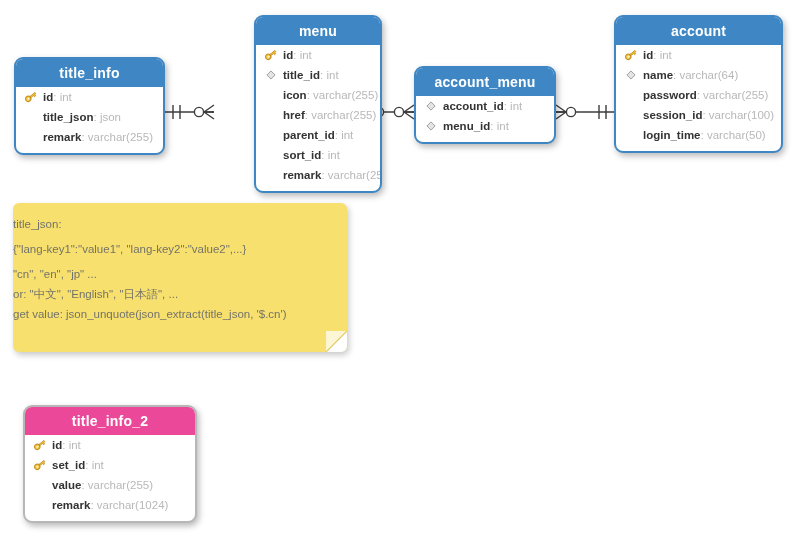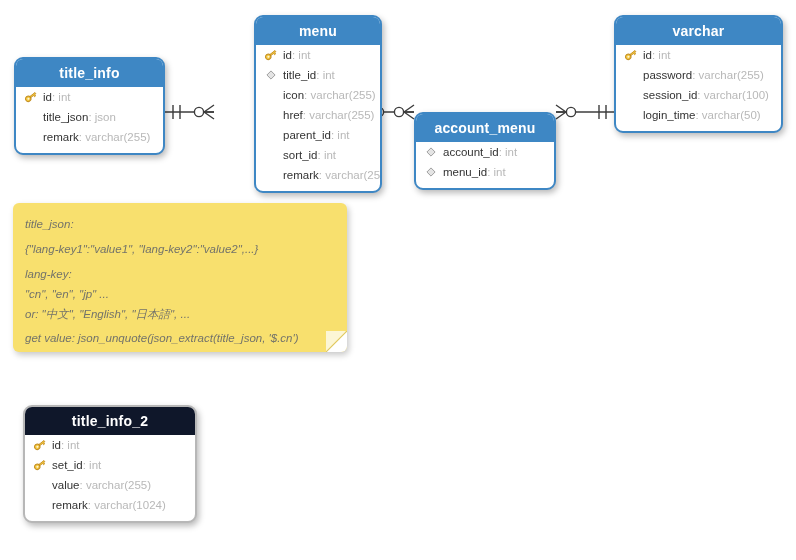--- a/index.html
+++ b/index.html
@@ -27,50 +27,49 @@
   .db-table.gray { border-color: #b7b7b7; }
   .table-header {
     height: 28px;
     display: flex; align-items: center; justify-content: center;
     background: var(--blue);
     color: #ffffff;
     font-size: 14px;
     font-weight: bold;
     letter-spacing: 0.2px;
   }
-  .db-table.gray .table-header { background: #0f172a; }
+  .db-table.gray .table-header { background: #ec4899; }
   .table-body { padding: 0 0 6px 0; }
   .field-row {
     height: 20px;
     display: flex; align-items: center;
     padding-left: 6px;
     font-size: 11.5px;
     white-space: nowrap;
   }
   .icon-cell {
     flex: 0 0 17px; width: 17px;
     display: flex; align-items: center; justify-content: center;
     margin-right: 4px;
   }
-  .field-name { color: #333333; font-weight: normal; text-align: center; }
+  .field-name { color: #333333; font-weight: bold; text-align: center; }
   .field-type { color: #b8b8b8; }
   .field-type::before { content: ": "; white-space: pre; }
   .sticky-note {
     position: absolute;
     left: 13px; top: 203px;
     width: 334px; height: 149px;
     box-sizing: border-box;
     background: var(--note-bg);
     border-radius: 6px;
     box-shadow: 2px 3px 6px rgba(0,0,0,0.22);
-    padding: 11px 12px;
+    padding: 11px 0;
     color: var(--note-text);
     font-size: 11.5px;
     overflow: hidden;
-    font-style: italic;
   }
   .note-line { line-height: 20px; white-space: nowrap; }
   .note-line:nth-child(1), .note-line:nth-child(2) { margin-bottom: 5px; }
   .note-line:nth-child(5) { margin-bottom: 4px; }
   .note-fold {
     position: absolute; right: 0; bottom: 0;
     width: 21px; height: 21px;
     display: block;
   }
 </style>
@@ -179,21 +178,21 @@
           <span class="field-name">sort_id</span>
           <span class="field-type">int</span>
         </div>
         <div class="field-row">
           <span class="icon-cell"></span>
           <span class="field-name">remark</span>
           <span class="field-type">varchar(255)</span>
         </div>
       </div>
     </div>
-    <div class="db-table blue" style="left: 414px; top: 66px; width: 142px; margin-top: 46px;">
+    <div class="db-table blue" style="left: 414px; top: 66px; width: 142px;">
       <div class="table-header">
         <span>account_menu</span>
       </div>
       <div class="table-body">
         <div class="field-row">
           <span class="icon-cell">
             <svg width="10" height="10" viewBox="0 0 10 10">
               <rect x="2.1" y="2.1" width="5.8" height="5.8" transform="rotate(45 5 5)" fill="#e4e4e4" stroke="#9b9b9b" stroke-width="0.9"></rect>
             </svg>
           </span>
@@ -206,35 +205,44 @@
               <rect x="2.1" y="2.1" width="5.8" height="5.8" transform="rotate(45 5 5)" fill="#e4e4e4" stroke="#9b9b9b" stroke-width="0.9"></rect>
             </svg>
           </span>
           <span class="field-name">menu_id</span>
           <span class="field-type">int</span>
         </div>
       </div>
     </div>
     <div class="db-table blue" style="left: 614px; top: 15px; width: 169px;">
       <div class="table-header">
-        <span>varchar</span>
+        <span>account</span>
       </div>
       <div class="table-body">
         <div class="field-row">
           <span class="icon-cell">
             <svg width="15" height="14" viewBox="0 0 16 16">
               <g transform="rotate(-38 8 8)">
                 <path d="M7.6 7.1 H15.2 V8.8 H13.4 V10.6 H11.8 V8.8 H7.6 Z" fill="#f3c63e" stroke="#c08a1e" stroke-width="0.9" stroke-linejoin="round"></path>
                 <circle cx="4.7" cy="8" r="3.1" fill="#f3c63e" stroke="#c08a1e" stroke-width="1.1"></circle>
                 <circle cx="4.9" cy="8.1" r="1.2" fill="#fdf6d8"></circle>
               </g>
             </svg>
           </span>
           <span class="field-name">id</span>
           <span class="field-type">int</span>
+        </div>
+        <div class="field-row">
+          <span class="icon-cell">
+            <svg width="10" height="10" viewBox="0 0 10 10">
+              <rect x="2.1" y="2.1" width="5.8" height="5.8" transform="rotate(45 5 5)" fill="#e4e4e4" stroke="#9b9b9b" stroke-width="0.9"></rect>
+            </svg>
+          </span>
+          <span class="field-name">name</span>
+          <span class="field-type">varchar(64)</span>
         </div>
         <div class="field-row">
           <span class="icon-cell"></span>
           <span class="field-name">password</span>
           <span class="field-type">varchar(255)</span>
         </div>
         <div class="field-row">
           <span class="icon-cell"></span>
           <span class="field-name">session_id</span>
           <span class="field-type">varchar(100)</span>
@@ -285,21 +293,20 @@
         <div class="field-row">
           <span class="icon-cell"></span>
           <span class="field-name">remark</span>
           <span class="field-type">varchar(1024)</span>
         </div>
       </div>
     </div>
     <div class="sticky-note">
       <div class="note-line">title_json:</div>
       <div class="note-line">{"lang-key1":"value1", "lang-key2":"value2",...}</div>
-      <div class="note-line">lang-key:</div>
       <div class="note-line">"cn", "en", "jp" ...</div>
       <div class="note-line">or: "中文", "English", "日本語", ...</div>
       <div class="note-line">get value: json_unquote(json_extract(title_json, '$.cn')</div>
       <svg class="note-fold" viewBox="0 0 21 21">
         <path d="M21 0 L21 21 L0 21 Z" fill="#ffffff"></path>
         <path d="M0 0 L21 0 L0 21 Z" fill="#fcf6d5"></path>
         <path d="M21 0 L0 21" stroke="#e0c85e" stroke-width="1.2" fill="none"></path>
       </svg>
     </div>
   </div>

